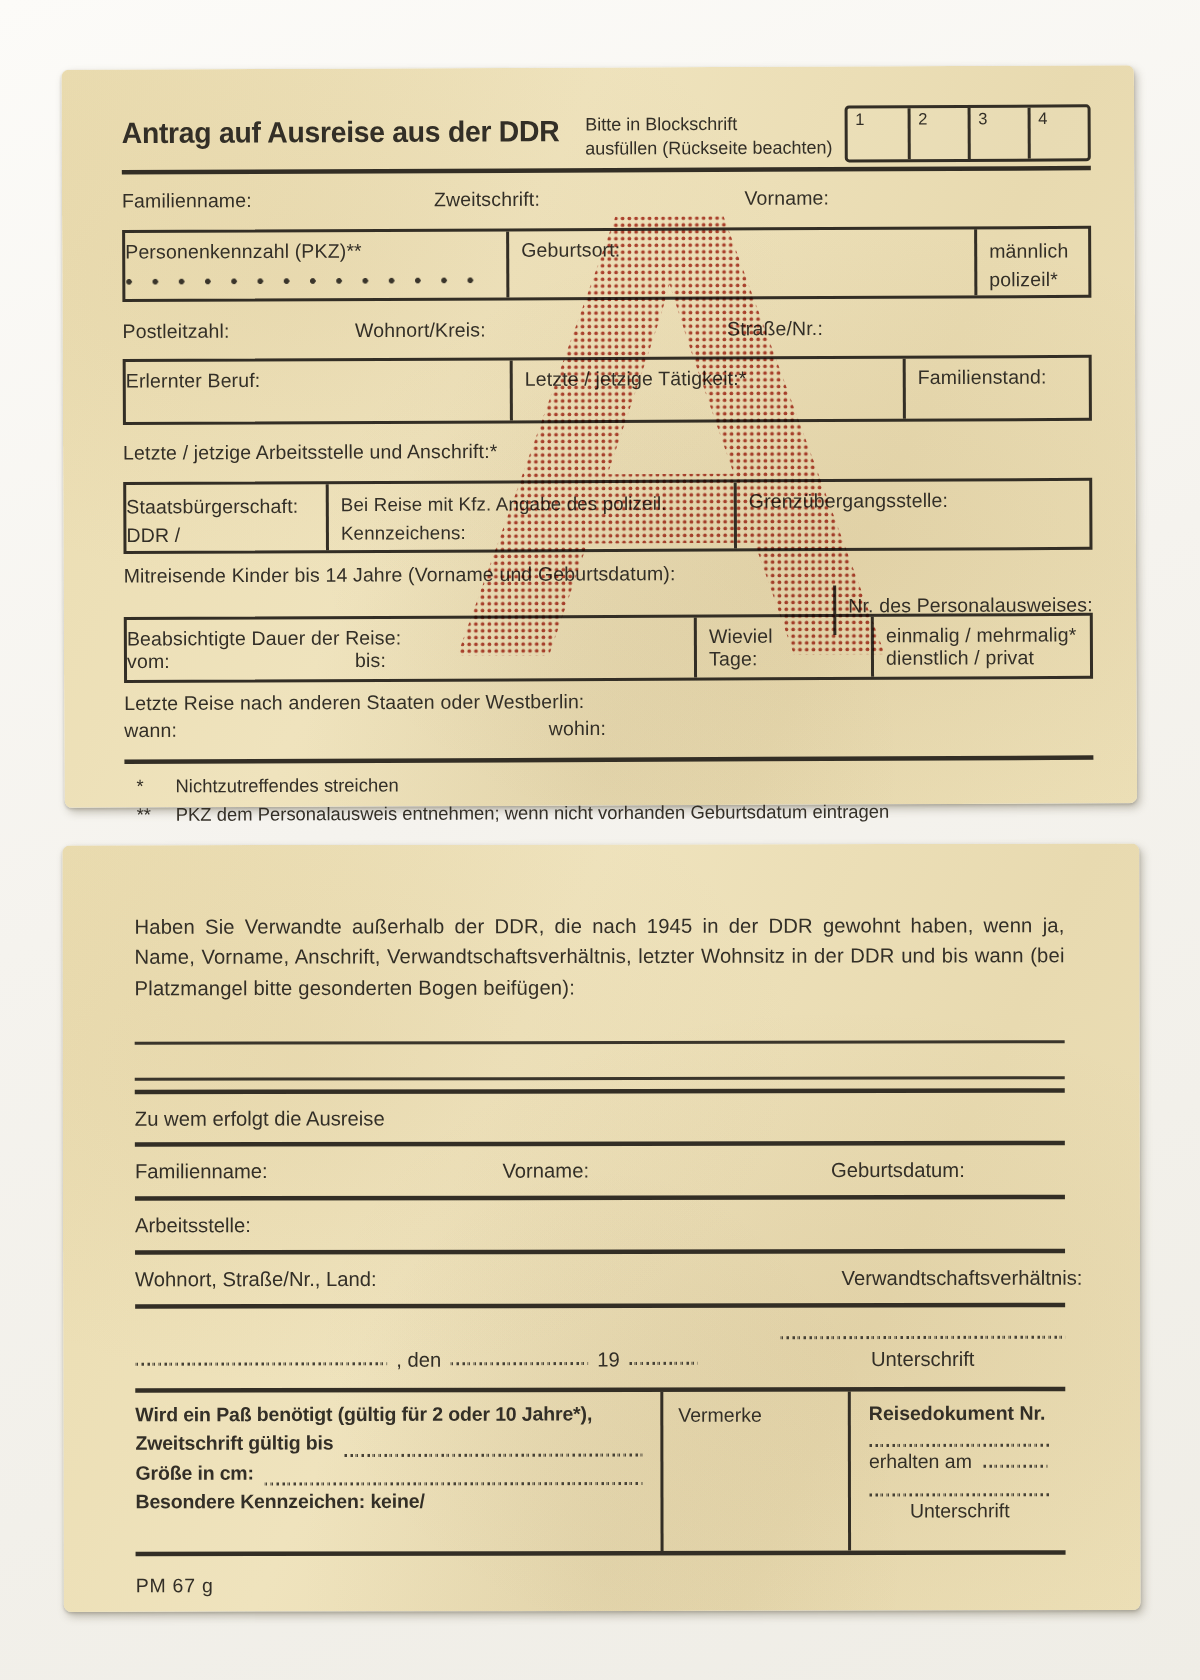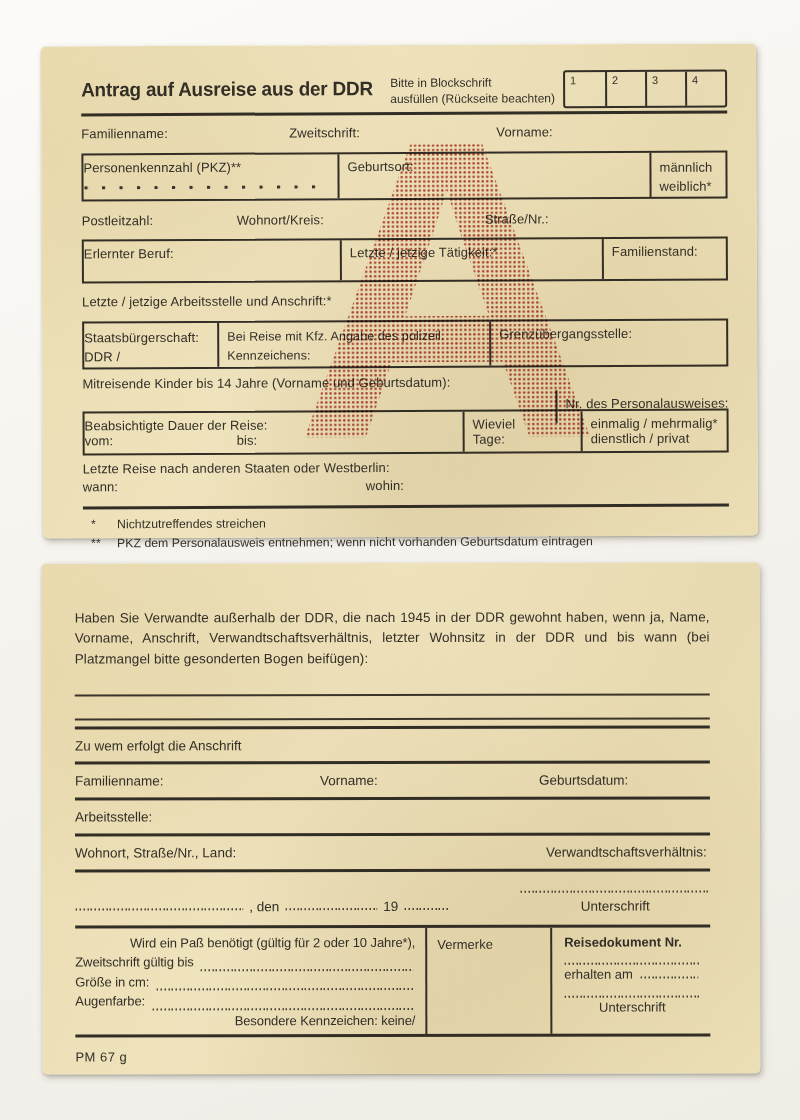--- a/index.html
+++ b/index.html
@@ -16,21 +16,21 @@
       radial-gradient(ellipse at 22% 28%, rgba(185,155,95,0.10), transparent 42%),
       radial-gradient(ellipse at 72% 65%, rgba(140,105,50,0.08), transparent 48%),
       radial-gradient(ellipse at 50% 95%, rgba(120,95,45,0.07), transparent 40%),
       linear-gradient(115deg,#eadcb0 0%,#efe3bd 38%,#e8dab0 72%,#ecdfb6 100%);
     border-radius:5px;
     box-shadow:2px 3px 6px rgba(125,118,98,0.45), 0 1px 2px rgba(100,95,80,0.3);
   }
   .c1{left:42px;top:45px;width:715px;height:492px;transform:rotate(-0.25deg);}
   .c2{left:42px;top:563px;width:718px;height:511px;transform:rotate(-0.1deg);}
   .inner1{position:absolute;left:40px;right:29px;top:0;}
-  .inner2{position:absolute;left:33px;right:50px;top:0;}
+  .inner2{position:absolute;left:48px;right:50px;top:0;}
   .rule3{height:3px;background:#332e25;}
   .rule2{height:2px;background:#3a352b;}
 
   
   .dotl{height:2px;background-image:repeating-linear-gradient(90deg,#46413580 0 1px,#464135 1px 2px,transparent 2px 3.8px);}
   .fill{flex:1;align-self:flex-end;margin:0 2px 3px 7px;}
   
   .bigdots{height:5px;background-image:radial-gradient(circle at 2.5px 2.5px,#3a352b 1.7px,transparent 2px);background-size:17.5px 5px;background-repeat:repeat-x;}
   .lbl{font-size:13px;letter-spacing:0.1px;}
 
@@ -85,21 +85,21 @@
   .sig .t{padding:0 6px;text-align:center;}
   .sigright{display:flex;flex-direction:column;width:190px;}
   .sigright .cap{text-align:center;font-size:13.5px;padding-top:2px;}
   .sigspacer{flex:1;}
   .sigpad{height:11px;}
 
   .ptable{display:grid;grid-template-columns:350px 127px 1fr;border-top:3px solid #332e25;border-bottom:3px solid #332e25;height:106px;box-sizing:content-box;}
   .pcol{padding:7px 10px 0 0;box-sizing:border-box;}
   .pcol.mid{border-left:2px solid #332e25;border-right:2px solid #332e25;padding-left:10px;font-weight:normal;}
   .pcol.right{padding-left:12px;}
-  .pline{display:flex;height:19.5px;font-size:13px;font-weight:normal;letter-spacing:-0.1px;justify-content:flex-end;}
+  .pline{display:flex;height:19.5px;font-size:13px;font-weight:bold;letter-spacing:-0.1px;}
   .rline{display:flex;font-size:13px;}
   .rcap{text-align:center;font-size:13px;padding-top:2px;}
   .pm{padding-top:12px;font-size:13px;letter-spacing:0.5px;}
 </style>
 </head>
 <body>
 
 <div class="card c1">
   <div class="inner1">
 
@@ -128,21 +128,21 @@
     <div class="gridbox box1 lbl">
       <div class="cell cellcol">
         <div>Personenkennzahl (PKZ)**</div>
         <div class="bigdots" style="width:240px;margin-bottom:4px;"></div>
       </div>
       <div class="cell">
         <span>Geburtsort:</span>
       </div>
       <div class="cell two">
         <div>männlich</div>
-        <div>weiblich*</div>
+        <div>polizeil*</div>
       </div>
     </div>
 
     <div class="r-plz lbl">
       <div>Postleitzahl:</div>
       <div>Wohnort/Kreis:</div>
       <div>Straße/Nr.:</div>
     </div>
 
     <div class="gridbox box2 lbl">
@@ -236,21 +236,21 @@
 <div class="card c2">
   <div class="inner2">
 
     <div class="q">Haben Sie Verwandte außerhalb der DDR, die nach 1945 in der DDR gewohnt haben, wenn ja, Name, Vorname, Anschrift, Verwandtschaftsverhältnis, letzter Wohnsitz in der DDR und bis wann (bei Platzmangel bitte gesonderten Bogen beifügen):</div>
 
     <div class="rule2 wline1"></div>
     <div class="rule2 wline2"></div>
     <div class="rule3 thick-after"></div>
 
     <div class="zuwem rowlab">
-      <span>Zu wem erfolgt die Anschrift</span>
+      <span>Zu wem erfolgt die Ausreise</span>
     </div>
     <div class="rule3"></div>
 
     <div class="g3a rowlab">
       <div>Familienname:</div>
       <div>Vorname:</div>
       <div>Geburtsdatum:</div>
     </div>
     <div class="rule3"></div>
 
@@ -286,24 +286,20 @@
         </div>
         <div class="pline">
           <span>Zweitschrift gültig bis</span>
           <span class="dotl fill"></span>
         </div>
         <div class="pline">
           <span>Größe in cm:</span>
           <span class="dotl fill"></span>
         </div>
         <div class="pline">
-          <span>Augenfarbe:</span>
-          <span class="dotl fill"></span>
-        </div>
-        <div class="pline">
           <span>Besondere Kennzeichen: keine/</span>
         </div>
       </div>
       <div class="pcol mid">
         <span style="font-size:13px;">Vermerke</span>
       </div>
       <div class="pcol right">
         <div class="rline" style="font-weight:bold;">Reisedokument Nr.</div>
         <div class="dotl" style="margin-top:13px;"></div>
         <div class="rline" style="margin-top:2px;">

